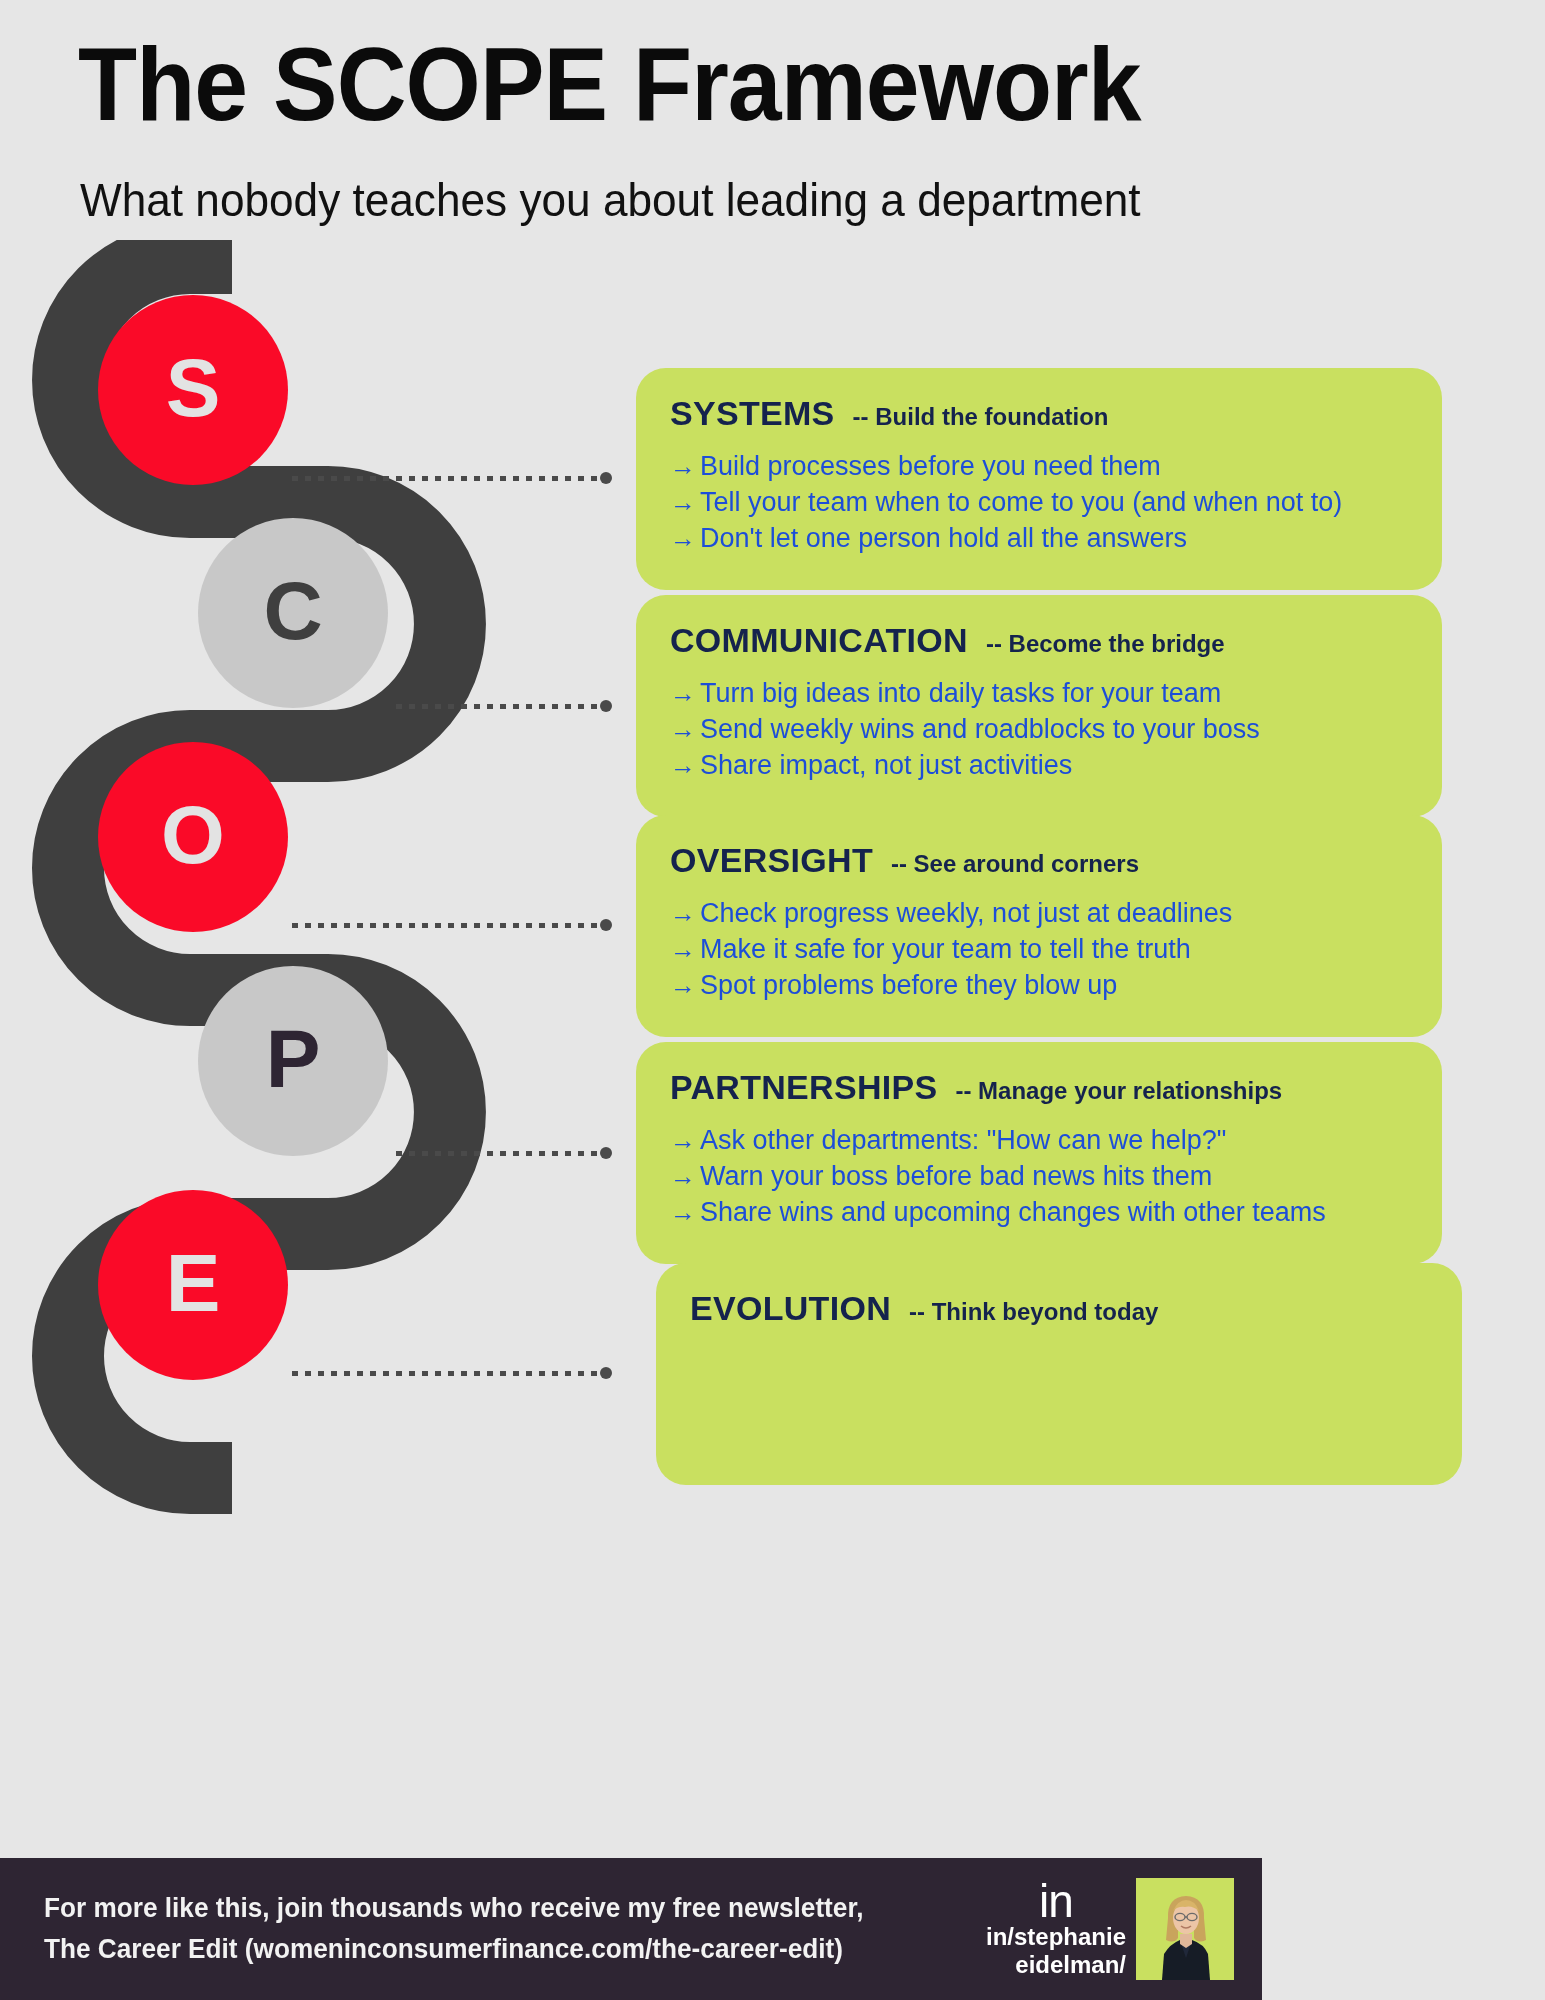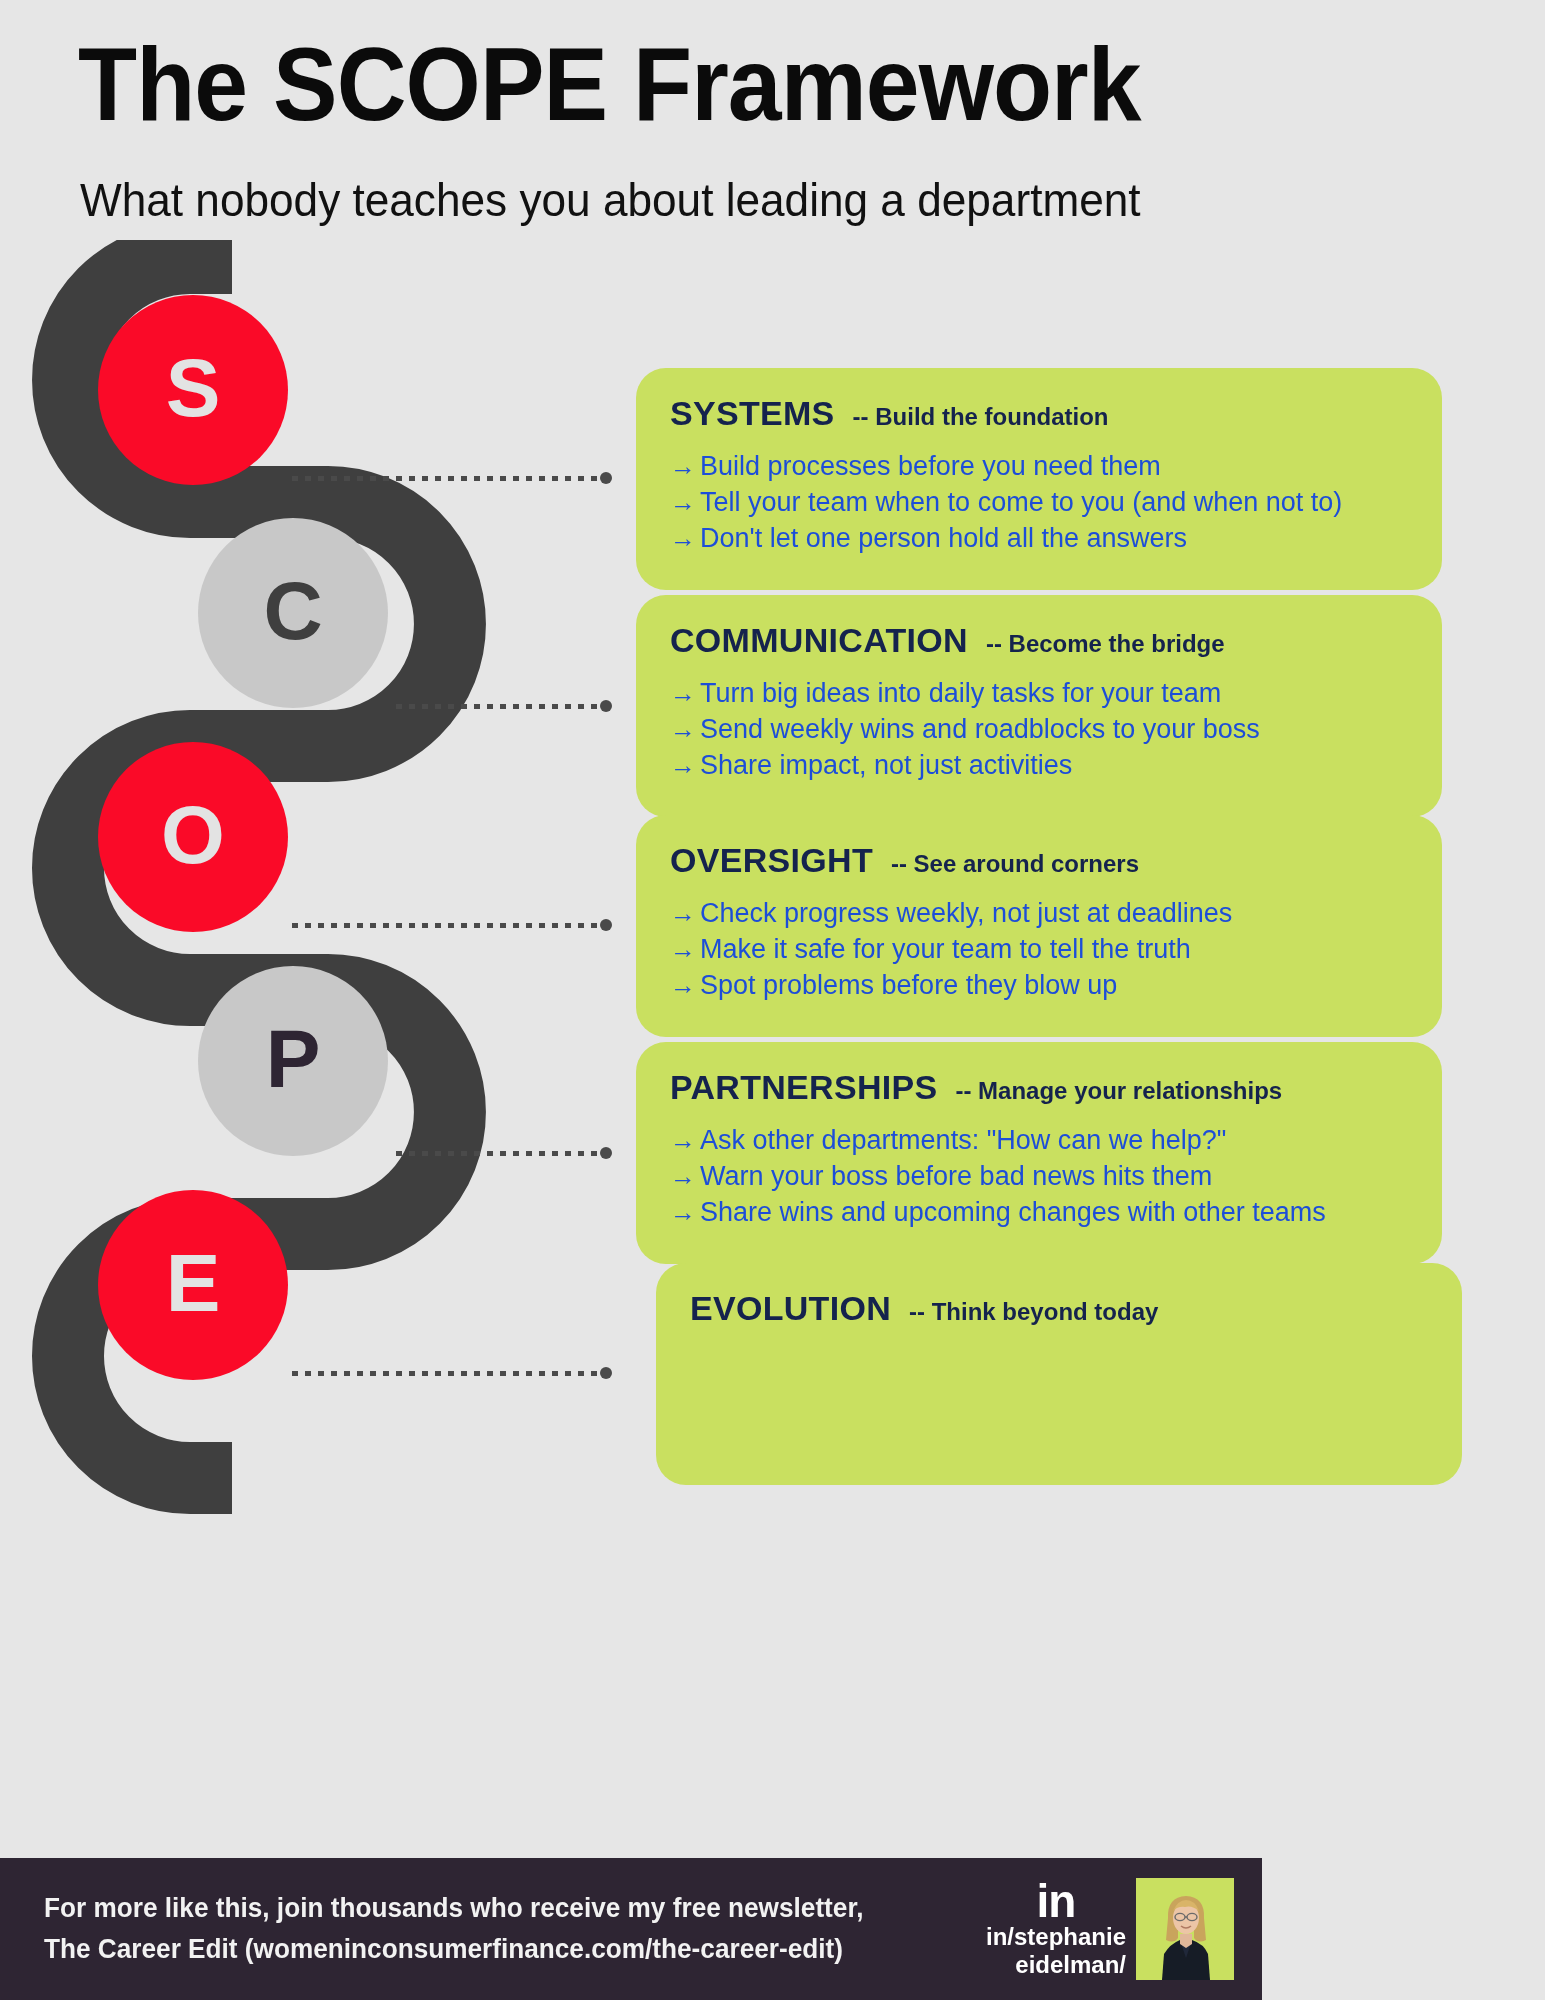--- a/index.html
+++ b/index.html
@@ -169,21 +169,21 @@
     gap: 10px;
   }
   .li-block {
     display: flex;
     flex-direction: column;
     align-items: center;
     color: #ffffff;
   }
   .li-logo {
     font-size: 46px;
-    font-weight: bold;
+    font-weight: normal;
     line-height: 0.95;
     letter-spacing: -1px;
   }
   .li-handle {
     font-size: 24px;
     font-weight: bold;
     text-align: right;
     line-height: 1.15;
     white-space: pre-line;
   }

